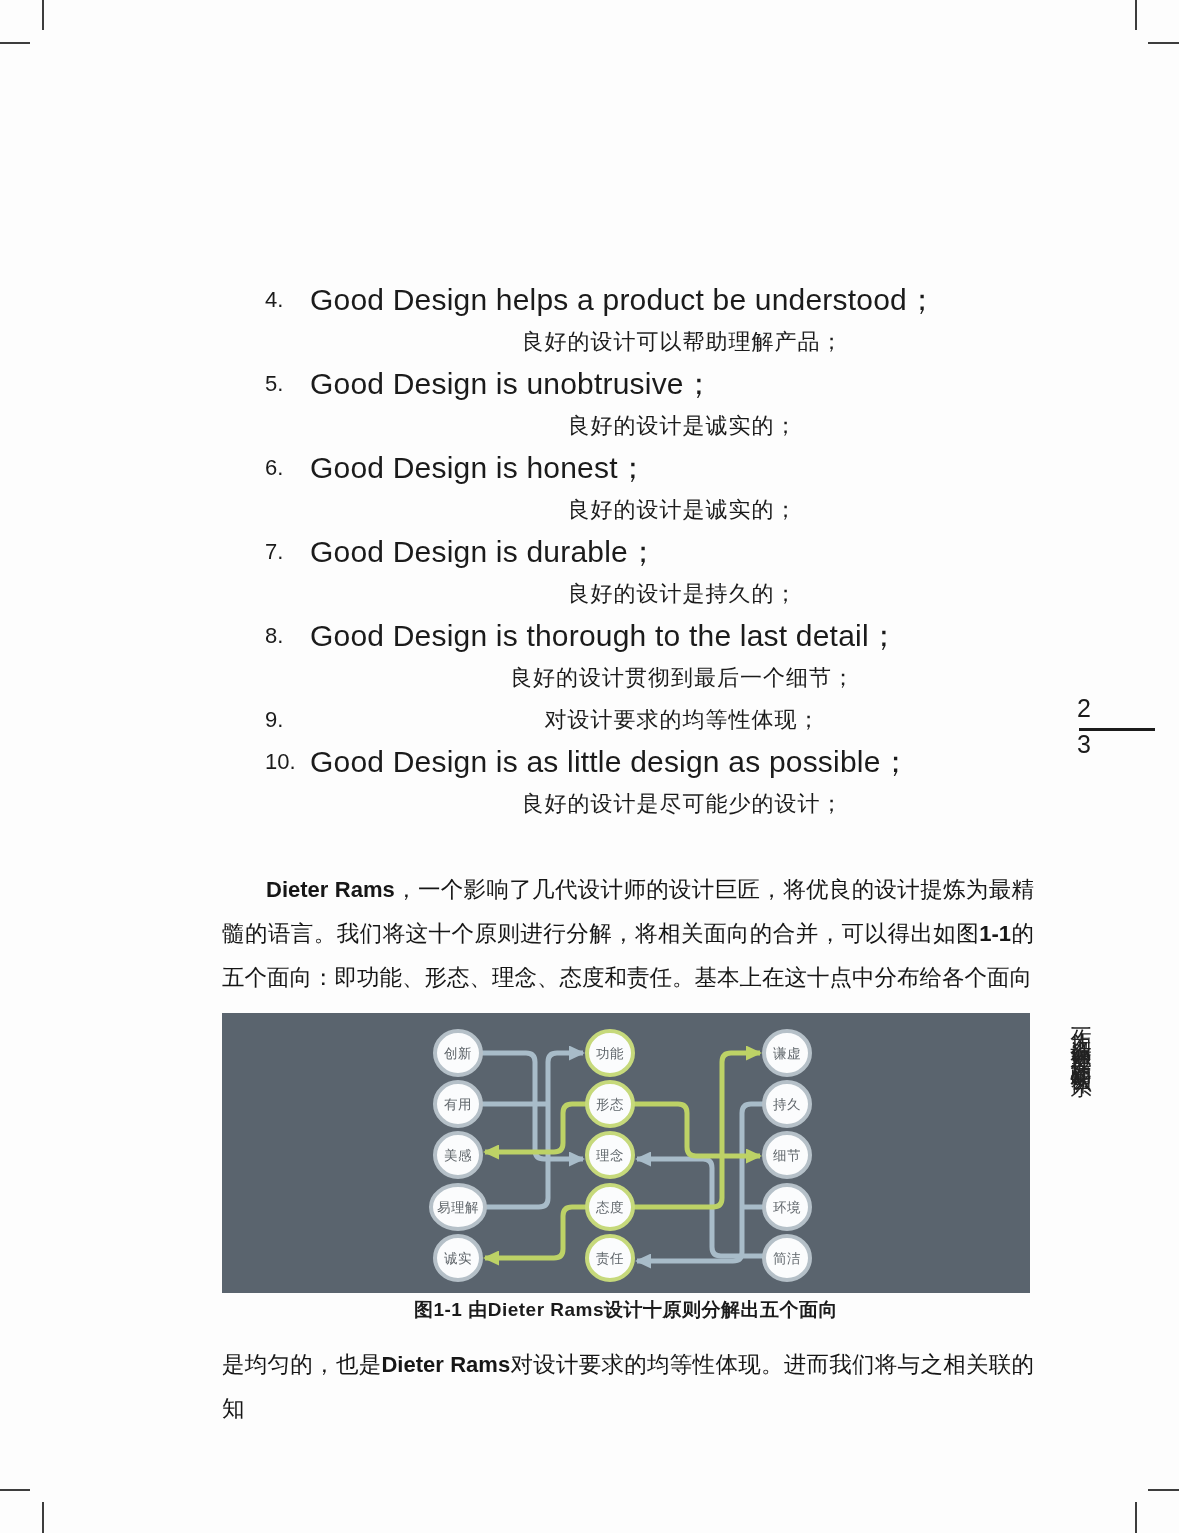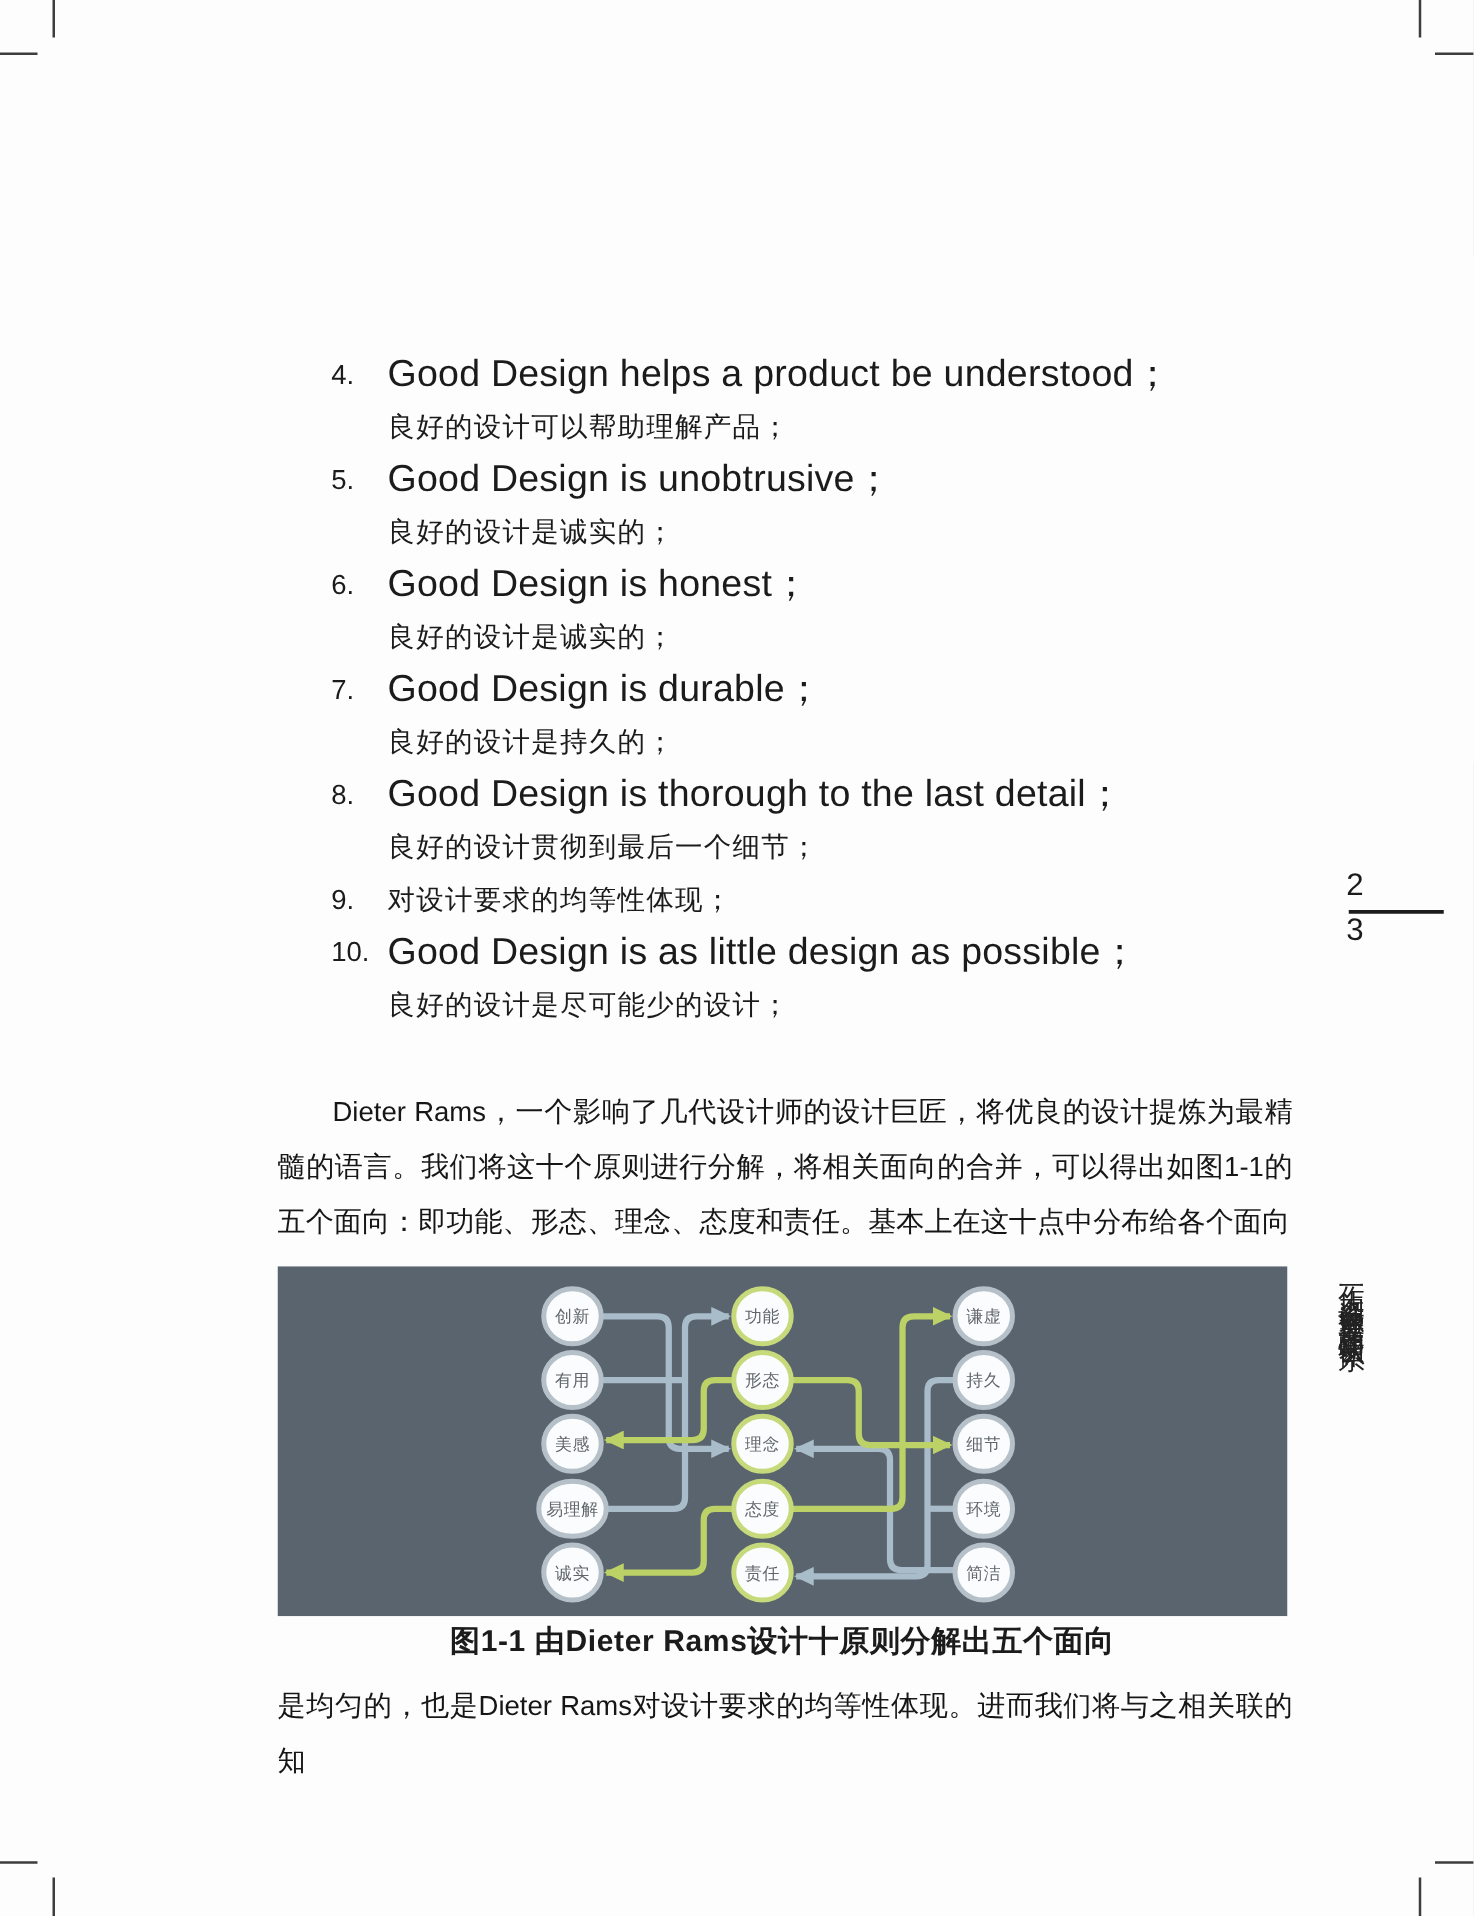--- a/index.html
+++ b/index.html
@@ -8,38 +8,38 @@
     overflow:hidden; font-family:"Liberation Sans",sans-serif; color:#1b1b1b;
   }
   .crop{position:absolute; background:#3d3d3d;}
 
   
   .plist{position:absolute; left:265px; top:279px; margin:0; padding:0; list-style:none; width:790px;}
   .pitem{display:flex; align-items:flex-start;}
   .num{flex:0 0 45px; font-size:22px; line-height:42px;}
   .plines{flex:1;}
   .pen{display:block; font-size:30px; line-height:42px; letter-spacing:0.2px;}
-  .pzh{display:block; font-size:22px; line-height:42px; letter-spacing:1px;}
+  .pzh{display:block; font-size:22px; line-height:42px; letter-spacing:1px;text-align:center;}
 
   
   .para{
     position:absolute; left:222px; width:812px;
     font-family:"Liberation Serif",serif; font-size:22.5px; line-height:44px;
     text-align:justify; color:#161616; margin:0;
   }
-  .para .b{font-family:"Liberation Sans",sans-serif; font-weight:normal; font-size:22px;margin-top:15px;}
+  .para .b{font-family:"Liberation Sans",sans-serif; font-weight:bold; font-size:22px;margin-top:15px;}
   #para1{top:868px; text-indent:44px;}
   #para2{top:1343px;}
 
   
   .figure{position:absolute; left:222px; top:1013px; width:680px; height:280px;}
   .figure svg{display:block;}
   .caption{
     position:absolute; left:222px; top:1297px; width:808px; text-align:center;
-    font-weight:bold; font-size:24px; letter-spacing:0.5px;
+    font-weight:bold; font-size:19px; letter-spacing:0.5px;
   }
 
   
   .pn{position:absolute; left:1068px; width:32px; text-align:center; font-size:25px;}
   #pn-top{top:694px;}
   #pn-bottom{top:730px;}
   .pnrule{position:absolute; left:1079px; top:728px; width:76px; height:3px; background:#1c1c1c;}
   .vtitle{
     position:absolute; left:1067px; top:1012px; height:420px;
     writing-mode:vertical-rl; text-orientation:upright;

